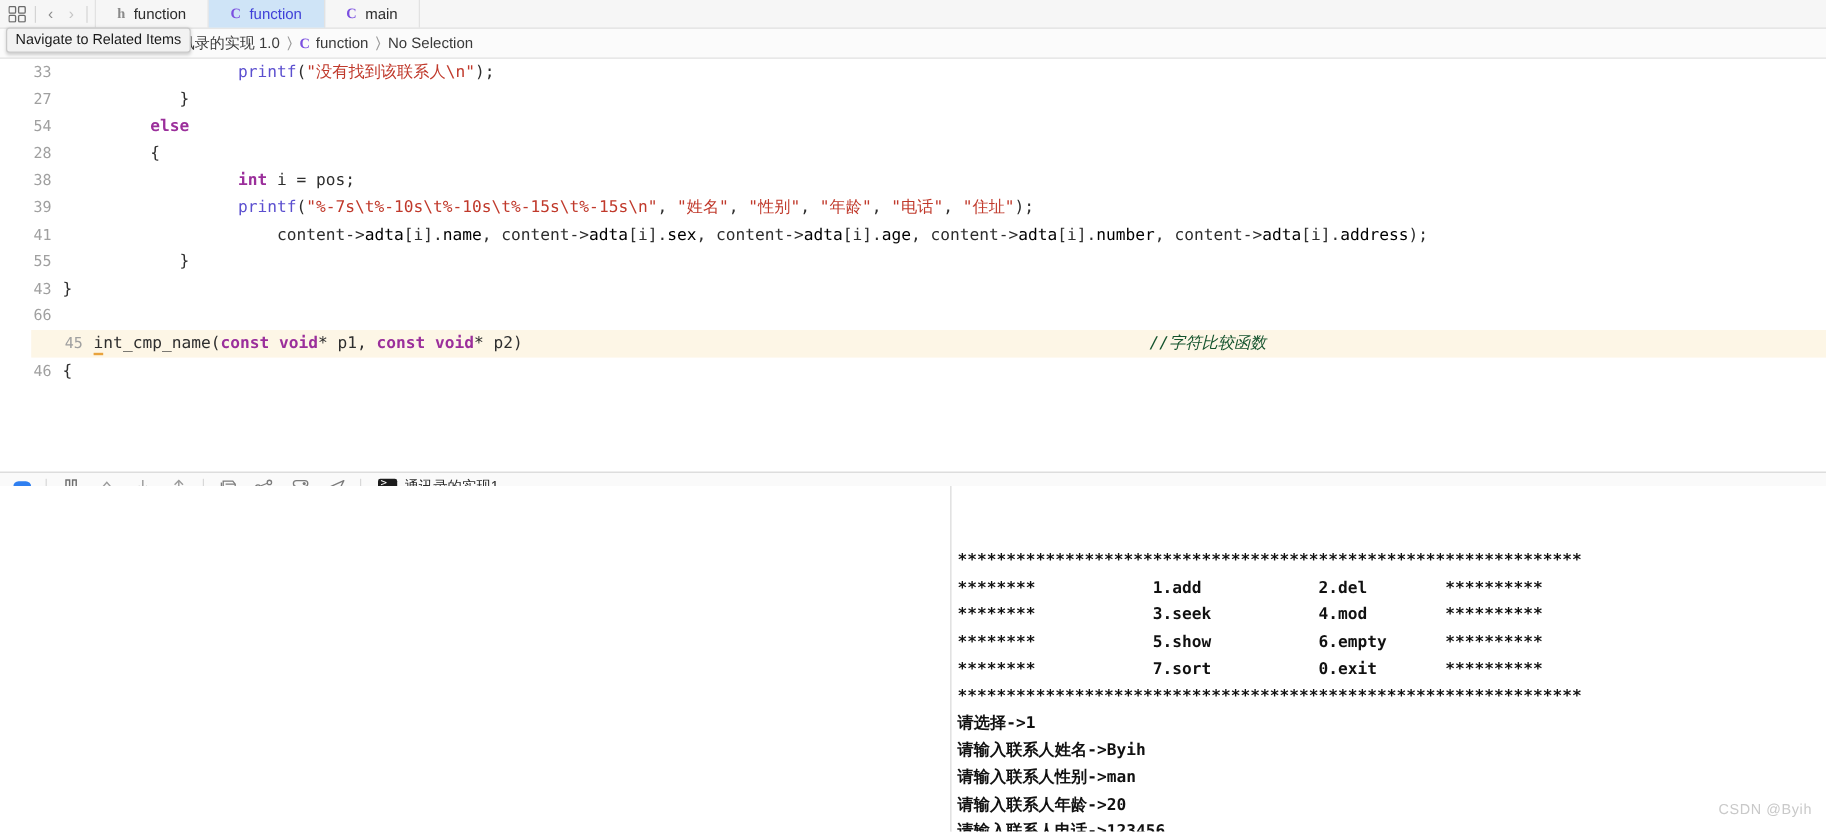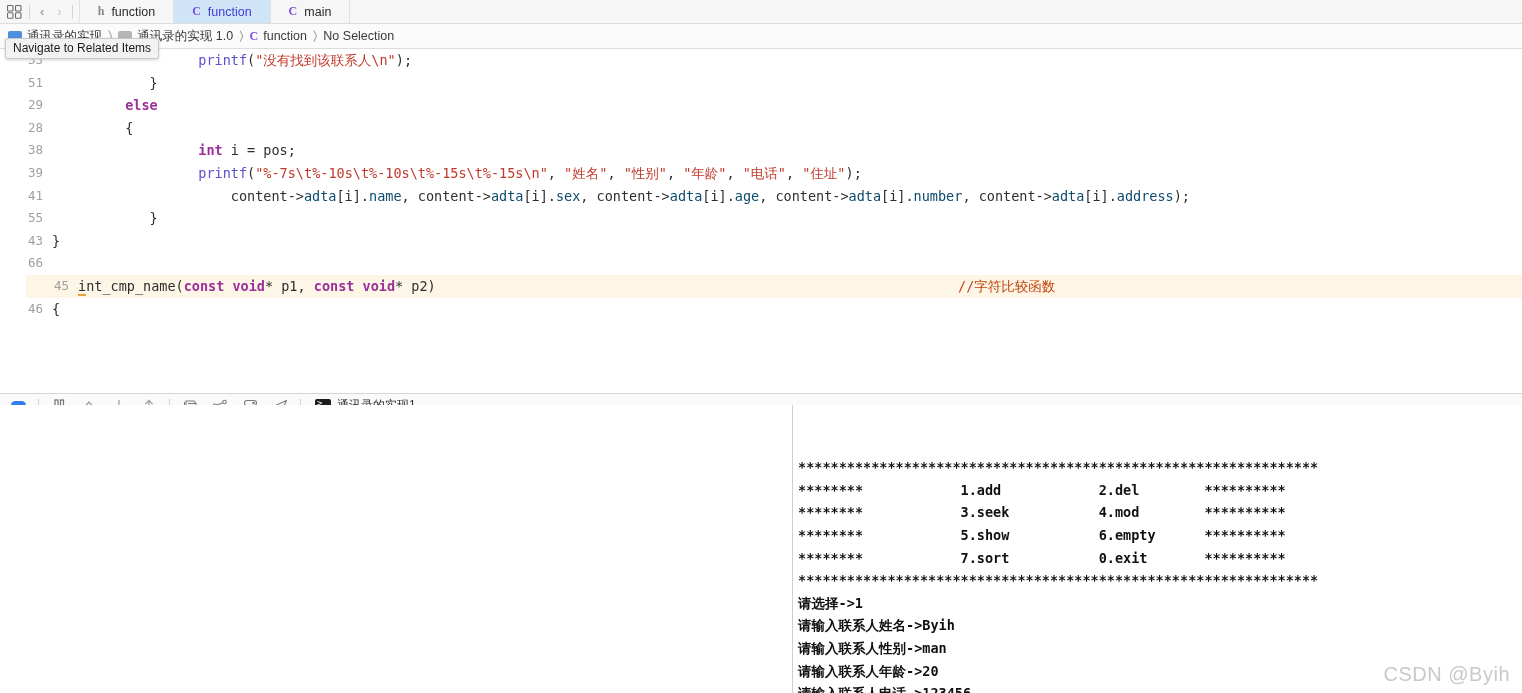--- a/index.html
+++ b/index.html
@@ -77,21 +77,20 @@
                   font-family: "Liberation Serif", serif; }
   .tooltip {
     position: absolute; left: 5px; top: 23px;
     background: #f2f2f2;
     border: 1px solid #c9c9c9;
     border-radius: 3px;
     padding: 2px 7px 3px 7px;
     font-size: 12px; color: #1a1a1a;
     box-shadow: 0 1px 3px rgba(0,0,0,.18);
     z-index: 40;
-    margin-top: 15px;
   }
 
   
   .editor {
     position: absolute; left: 0; top: 49px;
     width: 1522px; height: 330px;
     background: #ffffff;
     overflow: hidden;
     font-family: "DejaVu Sans Mono", "Liberation Mono", monospace;
     font-size: 13.5px;
@@ -106,28 +105,28 @@
     flex: 0 0 52px; text-align: right;
     padding-right: 9px;
     color: #a0a0a0; font-size: 12.5px;
     user-select: none;
   }
   .codetext { flex: 1 1 auto; white-space: pre; color: #2e2e2e; }
   .k  { color: #9b2f9b; font-weight: 700; }   
   .fn { color: #5b4fcf; text-align: right; }                      
   .str{ color: #c0392b; }                      
   .cm { color: #8e8e8e; }                      
-  .mem{ color: #0c4a6e; text-align: center; }                      
+  .mem{ color: #000000; text-align: center; }                      
   .pl { color: #2e2e2e; }
   .cursorchar {
     border-bottom: 2px solid #e8a33d;
   }
   .trailing-comment {
     position: absolute; left: 932px; top: 0;
-    color: #c2410c; white-space: pre;
+    color: #14532d; white-space: pre; font-style: italic;
   }
   .clip-row { overflow: hidden; height: 10px; }
 
   
   .debugbar {
     position: absolute; left: 0; top: 393px;
     width: 1522px; height: 25px;
     background: #fafafa;
     border-top: 1px solid #d6d6d6;
     border-bottom: 1px solid #d6d6d6;
@@ -175,21 +174,21 @@
     color: #111111;
     line-height: 22.6px;
     white-space: pre;
     overflow: hidden;
     position: relative;
   }
   .cline { white-space: pre; }
   .watermark {
     position: absolute; right: 12px; bottom: 7px;
     font-family: "Liberation Sans", sans-serif;
-    font-size: 20px; font-weight: 400;
+    font-size: 12px; font-weight: 400;
     color: #c9c9c9; letter-spacing: .5px;
   }
 </style>
 </head>
 <body>
 
 <div class="tabbar">
   <div class="tb-left">
     <span class="grid-icon">
       <svg width="15" height="14" viewBox="0 0 15 14">
@@ -248,25 +247,25 @@
   <span>Navigate to Related Items</span>
 </div>
 
 <div class="editor">
   <div id="code-container">
       <div class="coderow">
         <div class="gutter">33</div>
         <div class="codetext">                  <span class="fn">printf</span><span class="pl">(</span><span class="str">"没有找到该联系人\n"</span><span class="pl">);</span></div>
       </div>
       <div class="coderow">
-        <div class="gutter">51</div>
+        <div class="gutter">27</div>
         <div class="codetext">            <span class="pl">}</span></div>
       </div>
       <div class="coderow">
-        <div class="gutter">29</div>
+        <div class="gutter">54</div>
         <div class="codetext">         <span class="k">else</span></div>
       </div>
       <div class="coderow">
         <div class="gutter">28</div>
         <div class="codetext">         <span class="pl">{</span></div>
       </div>
       <div class="coderow">
         <div class="gutter">38</div>
         <div class="codetext">                  <span class="k">int</span><span class="pl"> i = pos;</span></div>
       </div>

